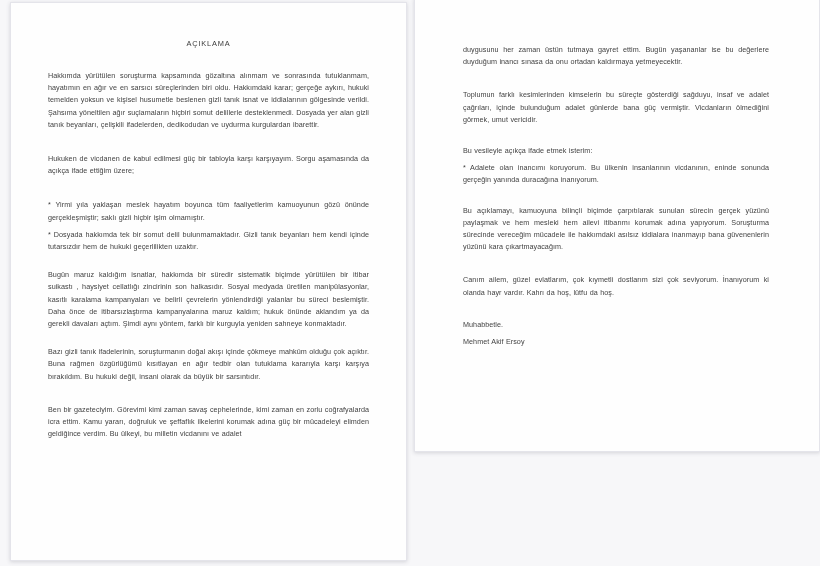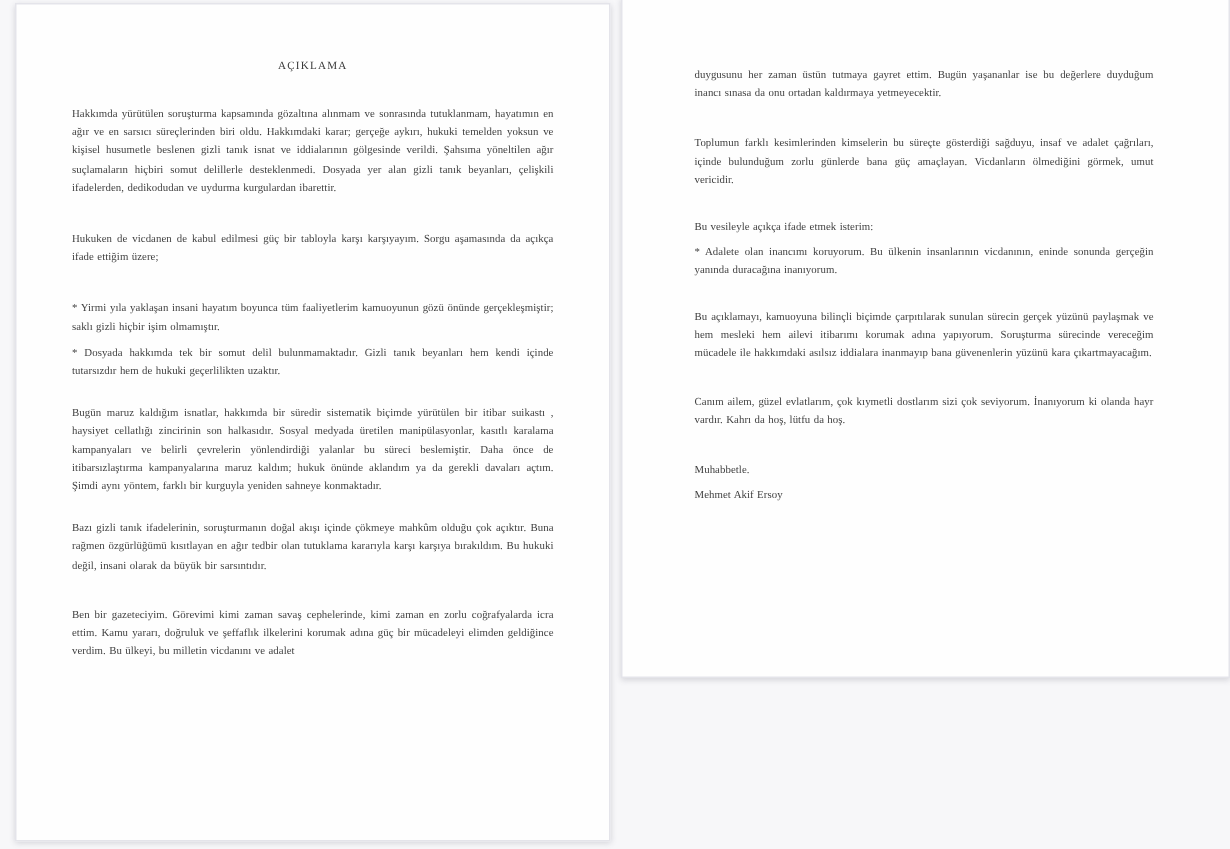--- a/index.html
+++ b/index.html
@@ -6,21 +6,21 @@
     margin: 0;
     padding: 0;
     background: #ffffff;
   }
   .canvas {
     position: relative;
     width: 820px;
     height: 566px;
     background: #f7f7f9;
     overflow: hidden;
-    font-family: Liberation Serif, serif;
+    font-family: Liberation Sans, sans-serif;
   }
   .page {
     position: absolute;
     background: #fefefe;
     border: 1px solid #e4e4ea;
     box-shadow: 0 1px 4px rgba(70,70,90,0.20);
     box-sizing: border-box;
     color: #414141;
   }
   .page-left {
@@ -66,30 +66,30 @@
 </style>
 </head>
 <body>
 
 <div class="canvas">
 
   <div class="page page-left">
     <p class="doc-title m35">AÇIKLAMA</p>
     <p class="blk m20">Hakkımda yürütülen soruşturma kapsamında gözaltına alınmam ve sonrasında tutuklanmam, hayatımın en ağır ve en sarsıcı süreçlerinden biri oldu. Hakkımdaki karar; gerçeğe aykırı, hukuki temelden yoksun ve kişisel husumetle beslenen gizli tanık isnat ve iddialarının gölgesinde verildi. Şahsıma yöneltilen ağır suçlamaların hiçbiri somut delillerle desteklenmedi. Dosyada yer alan gizli tanık beyanları, çelişkili ifadelerden, dedikodudan ve uydurma kurgulardan ibarettir.</p>
     <p class="blk m22">Hukuken de vicdanen de kabul edilmesi güç bir tabloyla karşı karşıyayım. Sorgu aşamasında da açıkça ifade ettiğim üzere;</p>
-    <p class="blk m22">* Yirmi yıla yaklaşan insani hayatım boyunca tüm faaliyetlerim kamuoyunun gözü önünde gerçekleşmiştir; saklı gizli hiçbir işim olmamıştır.</p>
+    <p class="blk m22">* Yirmi yıla yaklaşan meslek hayatım boyunca tüm faaliyetlerim kamuoyunun gözü önünde gerçekleşmiştir; saklı gizli hiçbir işim olmamıştır.</p>
     <p class="blk m5">* Dosyada hakkımda tek bir somut delil bulunmamaktadır. Gizli tanık beyanları hem kendi içinde tutarsızdır hem de hukuki geçerlilikten uzaktır.</p>
     <p class="blk m16">Bugün maruz kaldığım isnatlar, hakkımda bir süredir sistematik biçimde yürütülen bir itibar suikastı , haysiyet cellatlığı zincirinin son halkasıdır. Sosyal medyada üretilen manipülasyonlar, kasıtlı karalama kampanyaları ve belirli çevrelerin yönlendirdiği yalanlar bu süreci beslemiştir. Daha önce de itibarsızlaştırma kampanyalarına maruz kaldım; hukuk önünde aklandım ya da gerekli davaları açtım. Şimdi aynı yöntem, farklı bir kurguyla yeniden sahneye konmaktadır.</p>
     <p class="blk m16">Bazı gizli tanık ifadelerinin, soruşturmanın doğal akışı içinde çökmeye mahkûm olduğu çok açıktır. Buna rağmen özgürlüğümü kısıtlayan en ağır tedbir olan tutuklama kararıyla karşı karşıya bırakıldım. Bu hukuki değil, insani olarak da büyük bir sarsıntıdır.</p>
     <p class="blk m21">Ben bir gazeteciyim. Görevimi kimi zaman savaş cephelerinde, kimi zaman en zorlu coğrafyalarda icra ettim. Kamu yararı, doğruluk ve şeffaflık ilkelerini korumak adına güç bir mücadeleyi elimden geldiğince verdim. Bu ülkeyi, bu milletin vicdanını ve adalet</p>
   </div>
 
   <div class="page page-right">
     <p class="blk">duygusunu her zaman üstün tutmaya gayret ettim. Bugün yaşananlar ise bu değerlere duyduğum inancı sınasa da onu ortadan kaldırmaya yetmeyecektir.</p>
-    <p class="blk m21">Toplumun farklı kesimlerinden kimselerin bu süreçte gösterdiği sağduyu, insaf ve adalet çağrıları, içinde bulunduğum zorlu günlerde bana güç amaçlayan. Vicdanların ölmediğini görmek, umut vericidir.</p>
+    <p class="blk m21">Toplumun farklı kesimlerinden kimselerin bu süreçte gösterdiği sağduyu, insaf ve adalet çağrıları, içinde bulunduğum adalet günlerde bana güç vermiştir. Vicdanların ölmediğini görmek, umut vericidir.</p>
     <p class="blk m19">Bu vesileyle açıkça ifade etmek isterim:</p>
     <p class="blk m5">* Adalete olan inancımı koruyorum. Bu ülkenin insanlarının vicdanının, eninde sonunda gerçeğin yanında duracağına inanıyorum.</p>
     <p class="blk m18">Bu açıklamayı, kamuoyuna bilinçli biçimde çarpıtılarak sunulan sürecin gerçek yüzünü paylaşmak ve hem mesleki hem ailevi itibarımı korumak adına yapıyorum. Soruşturma sürecinde vereceğim mücadele ile hakkımdaki asılsız iddialara inanmayıp bana güvenenlerin yüzünü kara çıkartmayacağım.</p>
     <p class="blk m21">Canım ailem, güzel evlatlarım, çok kıymetli dostlarım sizi çok seviyorum. İnanıyorum ki olanda hayr vardır.  Kahrı da hoş, lütfu da hoş.</p>
     <p class="blk m20 sig">Muhabbetle.</p>
     <p class="blk m5 sig">Mehmet Akif Ersoy</p>
   </div>
 
 </div>
 

